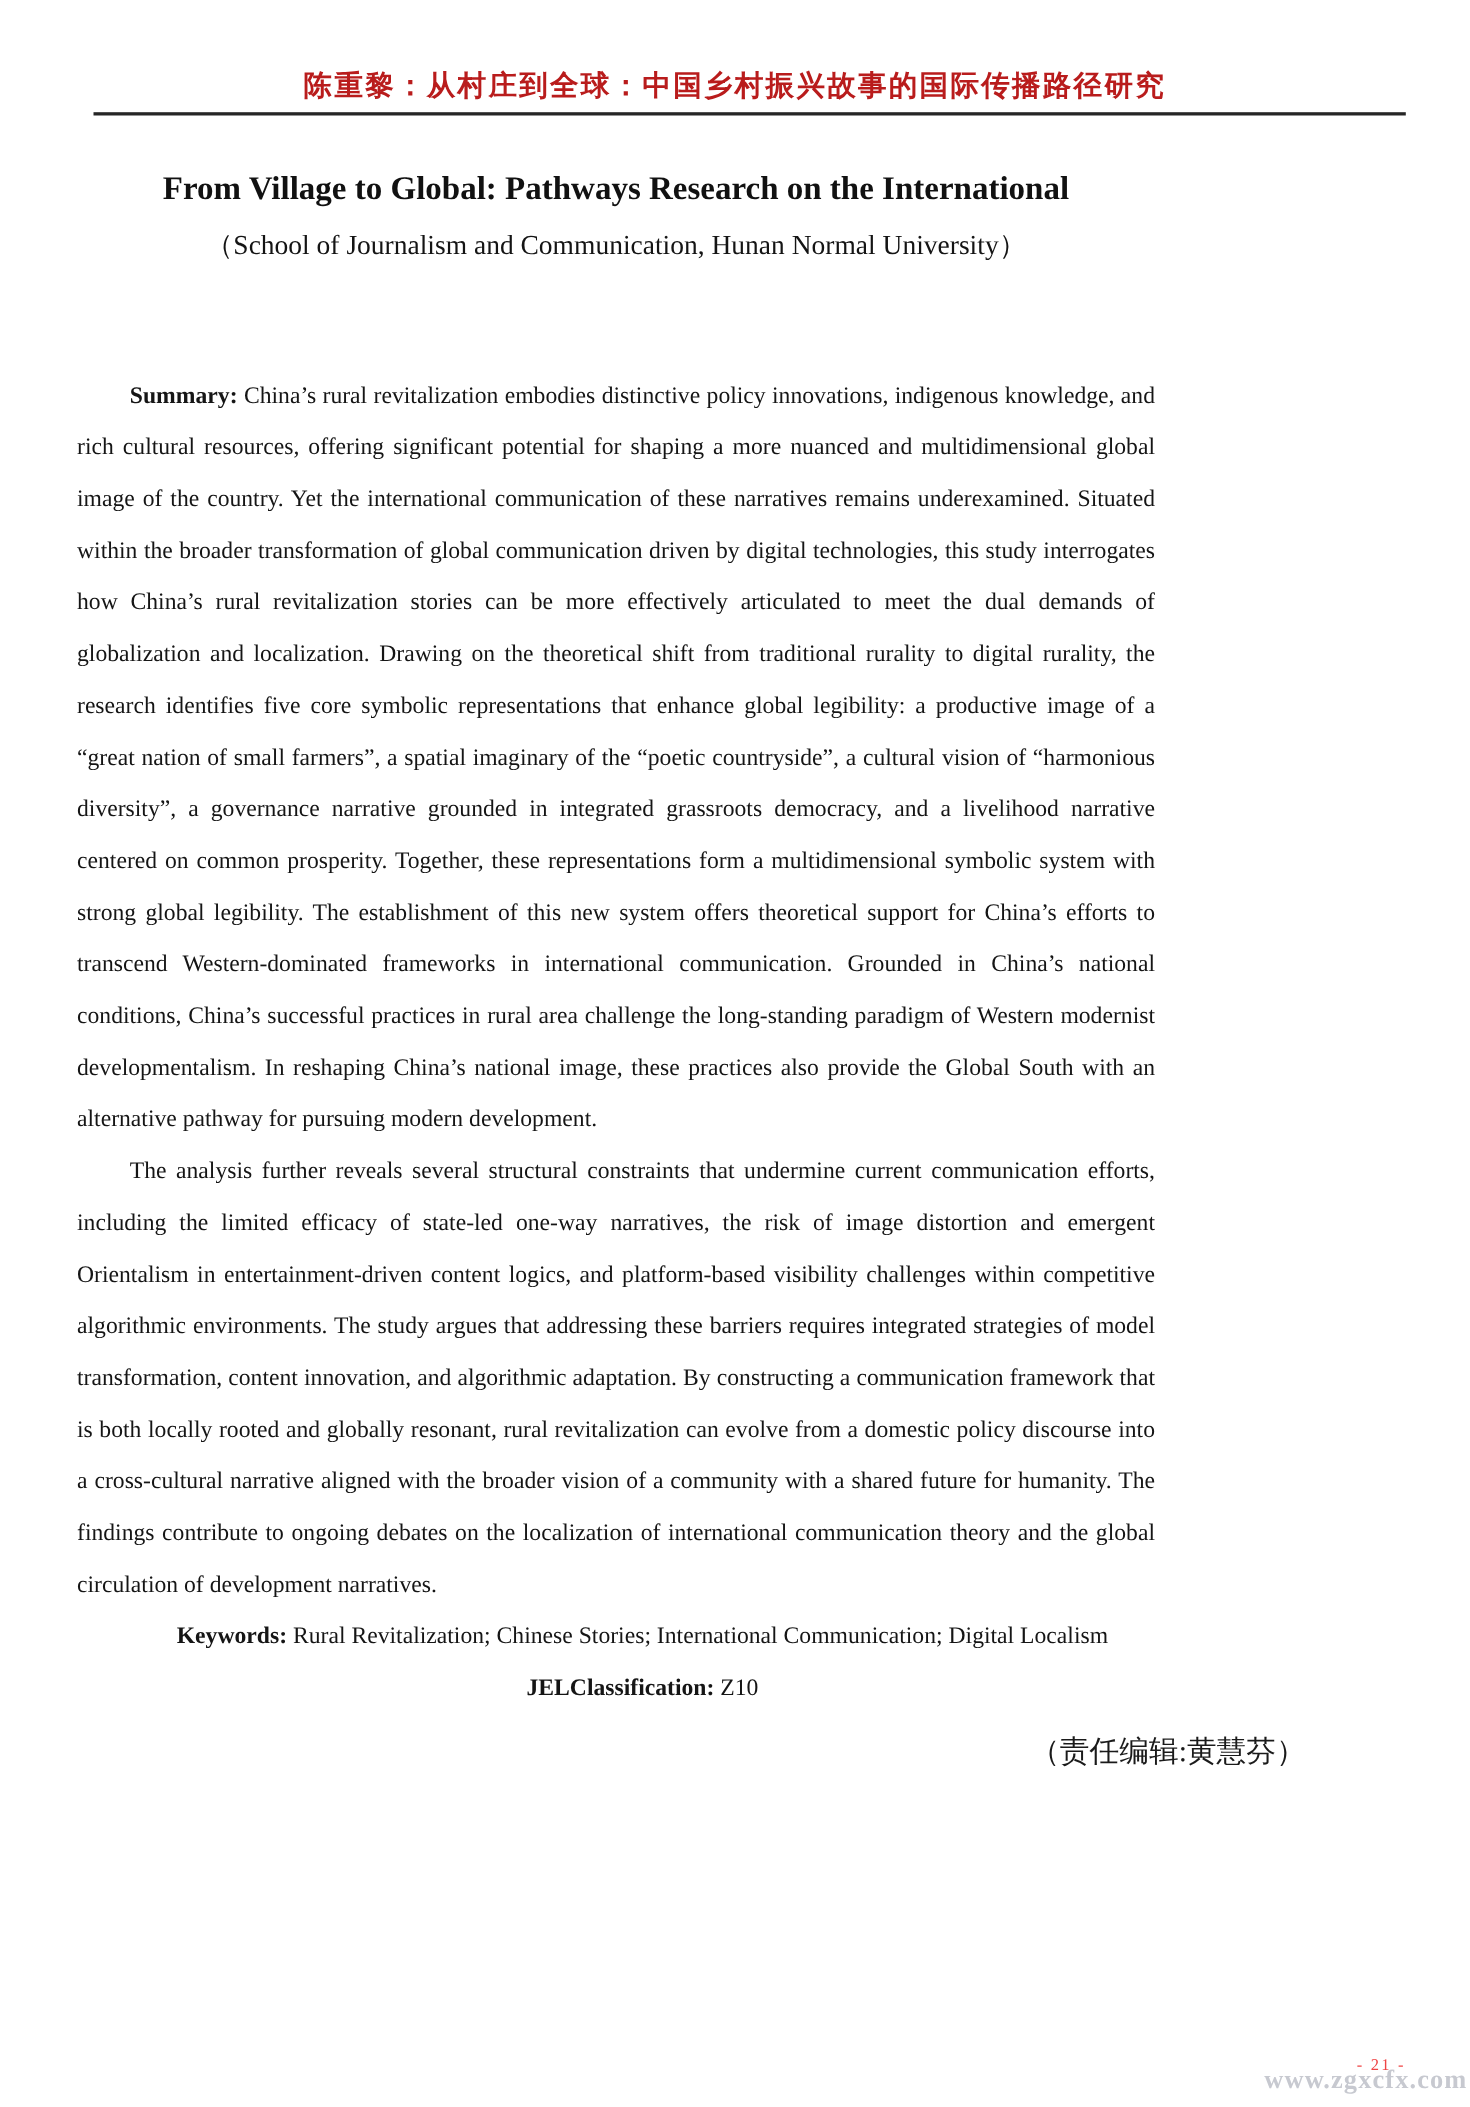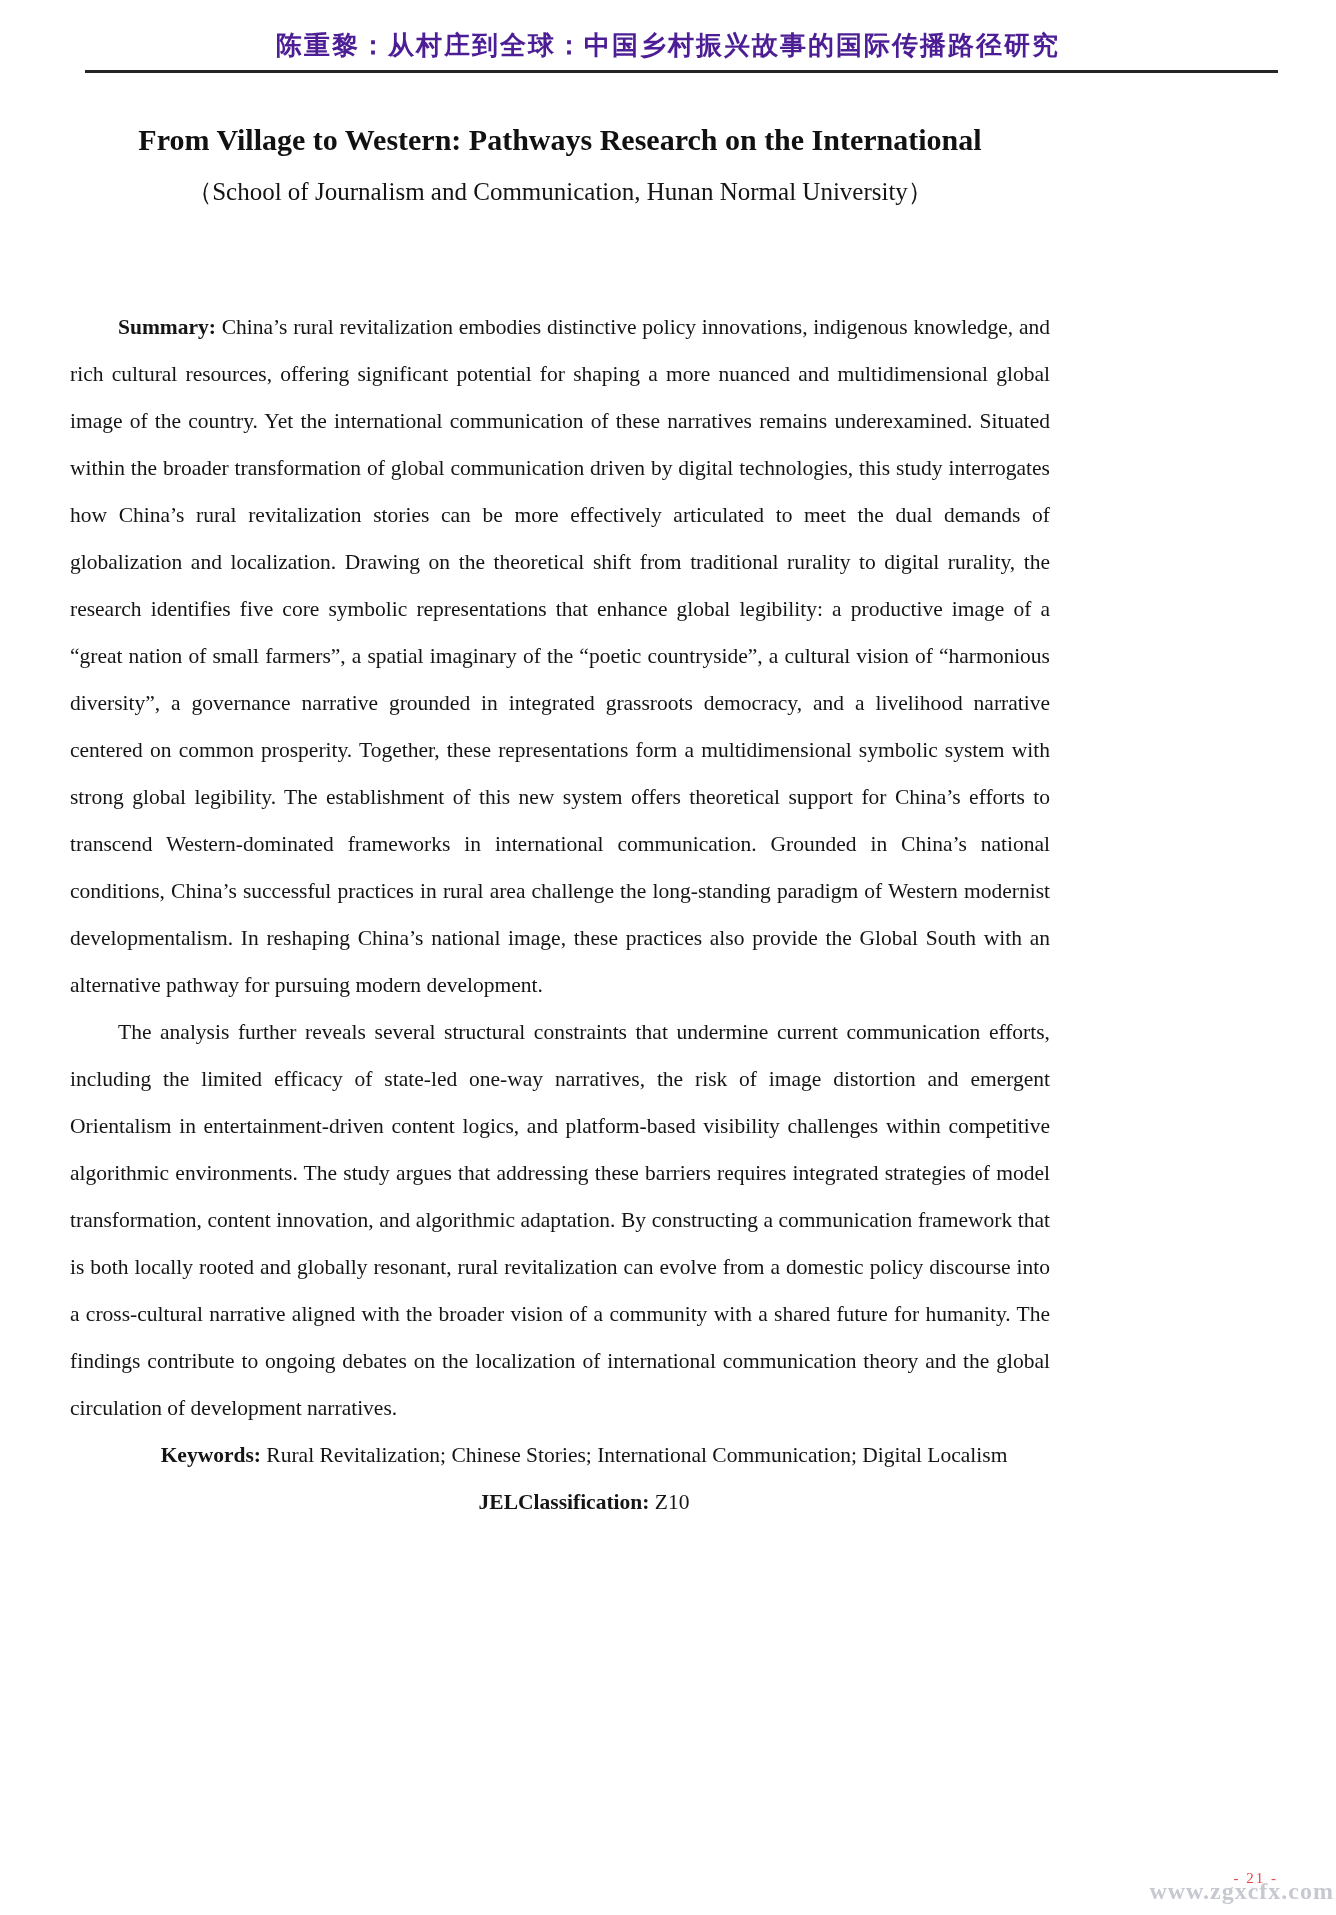--- a/index.html
+++ b/index.html
@@ -6,27 +6,27 @@
   .page{
     position:relative;
     width:1336px;height:1915px;
     margin:0 auto;
     background:#ffffff;
     color:#141414;
     font-family:"Liberation Serif", serif;
     overflow:hidden;
   }
   .zh-header{
-    padding-top:28px;
+    padding-top:60px;
     text-align:center;
     font-family:"Liberation Sans", sans-serif;
     font-weight:700;
     font-size:26px;
     letter-spacing:2px;
-    color:#4c1d95;
+    color:#b91c1c;
     line-height:34px;
   }
   .header-rule{
     margin-left:85px;
     width:1193px;
     height:0;
     border-top:3px solid #262626;
     margin-top:8px;
   }
   .content{
@@ -97,34 +97,35 @@
 
 <div class="page">
 
   <div class="zh-header">陈重黎：从村庄到全球：中国乡村振兴故事的国际传播路径研究</div>
 
   <div class="header-rule"></div>
 
   <div class="content">
 
     <h1 class="title">
-      <span class="tline">From Village to Western: Pathways Research on the International</span>
+      <span class="tline">From Village to Global: Pathways Research on the International</span>
     </h1>
 
 
     <div class="affil">（School of Journalism and Communication, Hunan Normal University）</div>
 
     <p class="para first"><b class="lead">Summary:</b> <span>China’s rural revitalization embodies distinctive policy innovations, indigenous knowledge, and rich cultural resources, offering significant potential for shaping a more nuanced and multidimensional global image of the country. Yet the international communication of these narratives remains underexamined. Situated within the broader transformation of global communication driven by digital technologies, this study interrogates how China’s rural revitalization stories can be more effectively articulated to meet the dual demands of globalization and localization. Drawing on the theoretical shift from traditional rurality to digital rurality, the research identifies five core symbolic representations that enhance global legibility: a productive image of a “great nation of small farmers”, a spatial imaginary of the “poetic countryside”, a cultural vision of “harmonious diversity”, a governance narrative grounded in integrated grassroots democracy, and a livelihood narrative centered on common prosperity. Together, these representations form a multidimensional symbolic system with strong global legibility. The establishment of this new system offers theoretical support for China’s efforts to transcend Western-dominated frameworks in international communication. Grounded in China’s national conditions, China’s successful practices in rural area challenge the long-standing paradigm of Western modernist developmentalism. In reshaping China’s national image, these practices also provide the Global South with an alternative pathway for pursuing modern development.</span></p>
 
     <p class="para">The analysis further reveals several structural constraints that undermine current communication efforts, including the limited efficacy of state-led one-way narratives, the risk of image distortion and emergent Orientalism in entertainment-driven content logics, and platform-based visibility challenges within competitive algorithmic environments. The study argues that addressing these barriers requires integrated strategies of model transformation, content innovation, and algorithmic adaptation. By constructing a communication framework that is both locally rooted and globally resonant, rural revitalization can evolve from a domestic policy discourse into a cross-cultural narrative aligned with the broader vision of a community with a shared future for humanity. The findings contribute to ongoing debates on the localization of international communication theory and the global circulation of development narratives.</p>
 
     <p class="para kw"><b class="lead">Keywords:</b> <span>Rural Revitalization; Chinese Stories; International Communication; Digital Localism</span></p>
 
     <p class="para kw"><b class="lead">JELClassification:</b> <span>Z10</span></p>
 
   </div>
 
+  <div class="editor">（责任编辑:黄慧芬）</div>
 
   <div class="page-num">- 21 -</div>
 
   <div class="watermark">www.zgxcfx.com</div>
 
 </div>
 
 </body></html>

